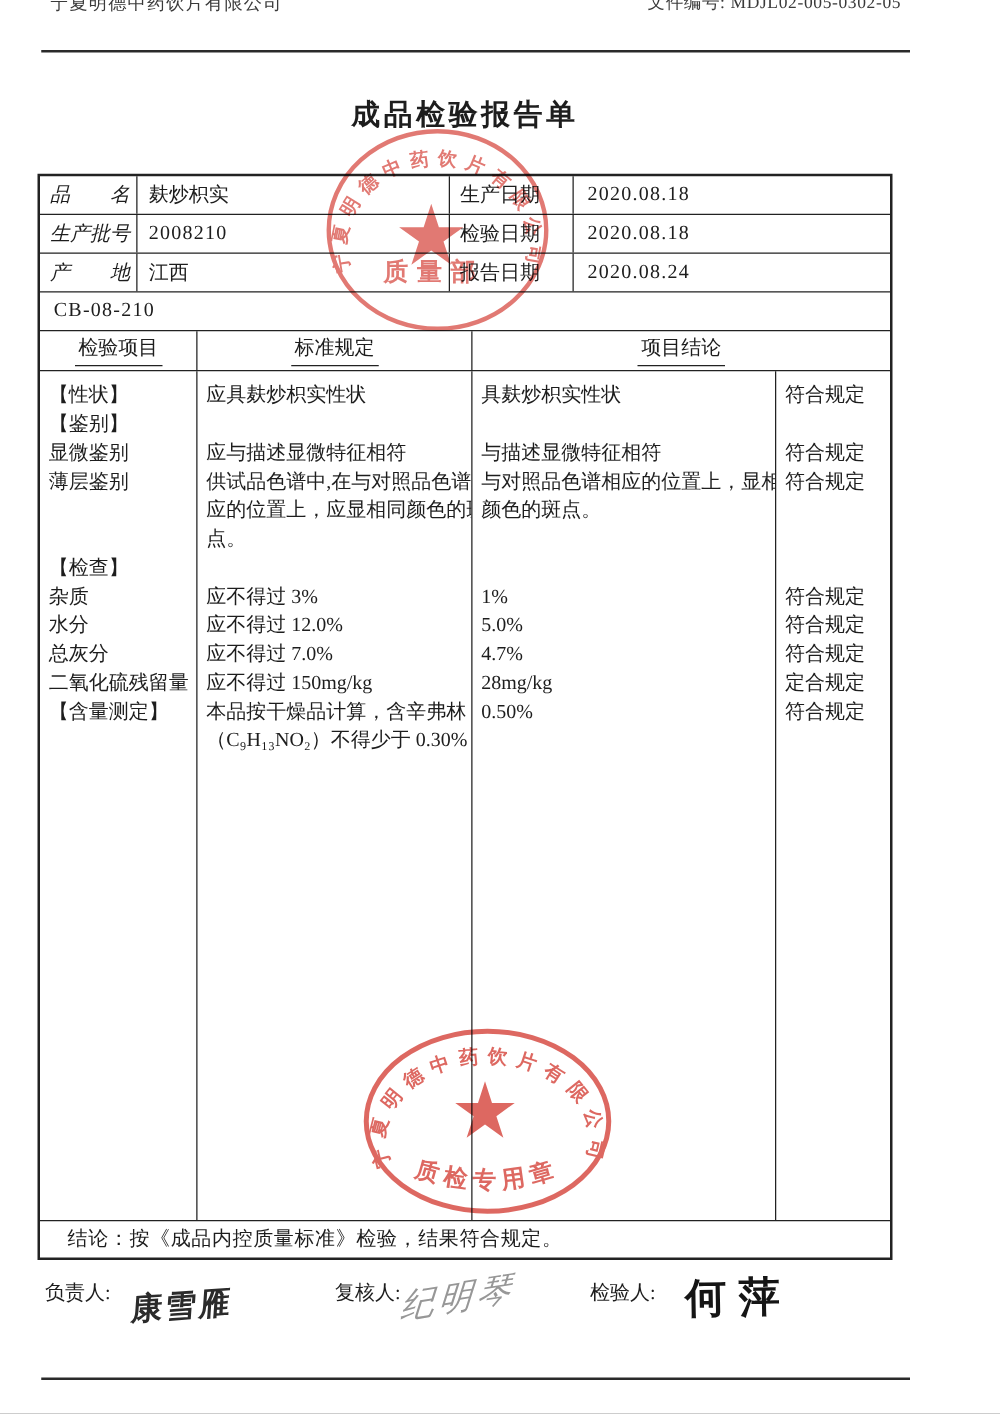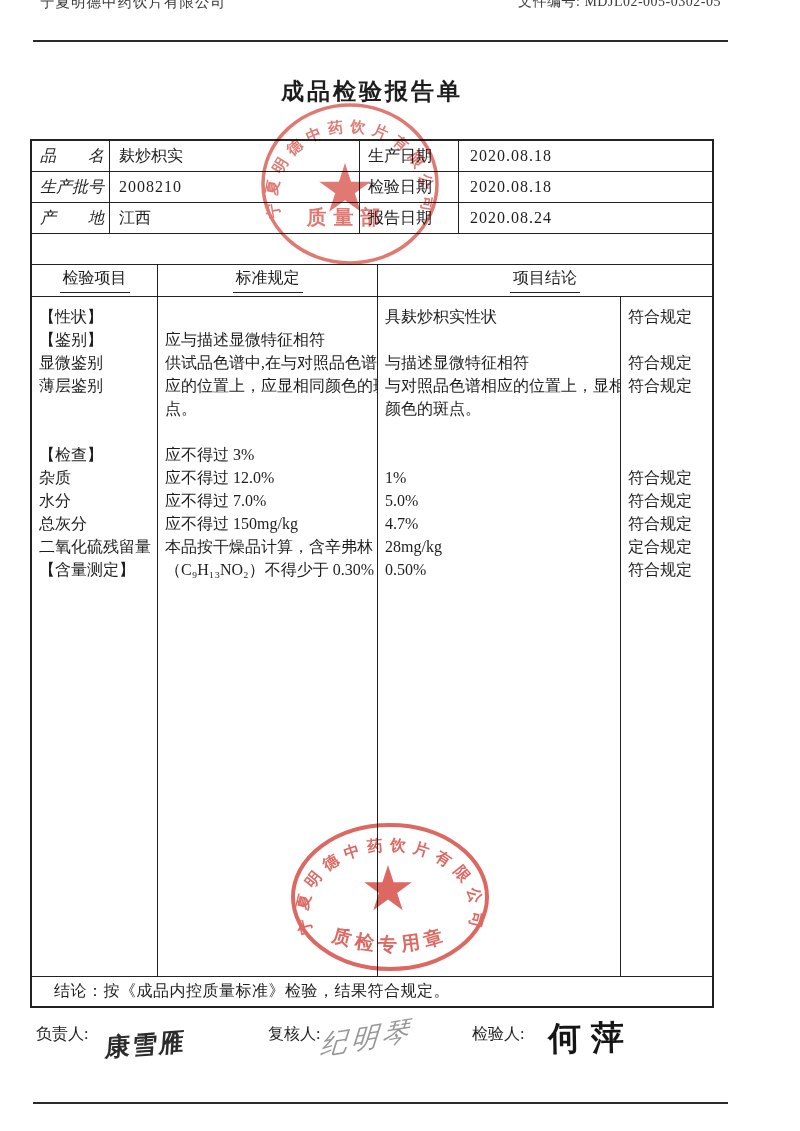--- a/index.html
+++ b/index.html
@@ -82,20 +82,21 @@
       <div class="c-lab2">检验日期</div>
       <div class="c-val2 num">2020.08.18</div>
     </div>
     <div class="irow">
       <div class="c-lab">产　　地</div>
       <div class="c-val">江西</div>
       <div class="c-lab2">报告日期</div>
       <div class="c-val2 num">2020.08.24</div>
     </div>
     <div class="irow">
+      <div class="c-repval num">CB-08-210</div>
     </div>
 
     <div class="rhead">
       <div class="w1">
           <span>检验项目</span>
         </div>
       <div class="w2">
           <span>标准规定</span>
         </div>
       <div class="w4">
@@ -113,20 +114,21 @@
           <div class="bline">&nbsp;</div>
           <div class="bline">【检查】</div>
           <div class="bline">杂质</div>
           <div class="bline">水分</div>
           <div class="bline">总灰分</div>
           <div class="bline">二氧化硫残留量</div>
           <div class="bline">【含量测定】</div>
           <div class="bline">&nbsp;</div>
         </div>
       <div class="w2">
+          <div class="bline">应具麸炒枳实性状</div>
           <div class="bline">&nbsp;</div>
           <div class="bline">应与描述显微特征相符</div>
           <div class="bline">供试品色谱中,在与对照品色谱相</div>
           <div class="bline">应的位置上，应显相同颜色的斑</div>
           <div class="bline">点。</div>
           <div class="bline">&nbsp;</div>
           <div class="bline">应不得过 3%</div>
           <div class="bline">应不得过 12.0%</div>
           <div class="bline">应不得过 7.0%</div>
           <div class="bline">应不得过 150mg/kg</div>

